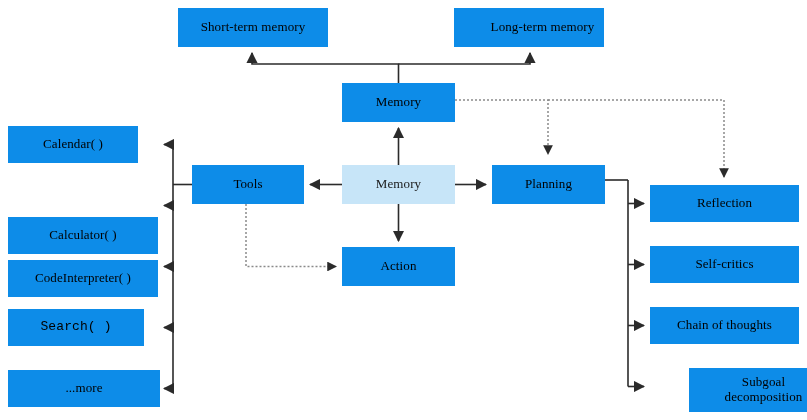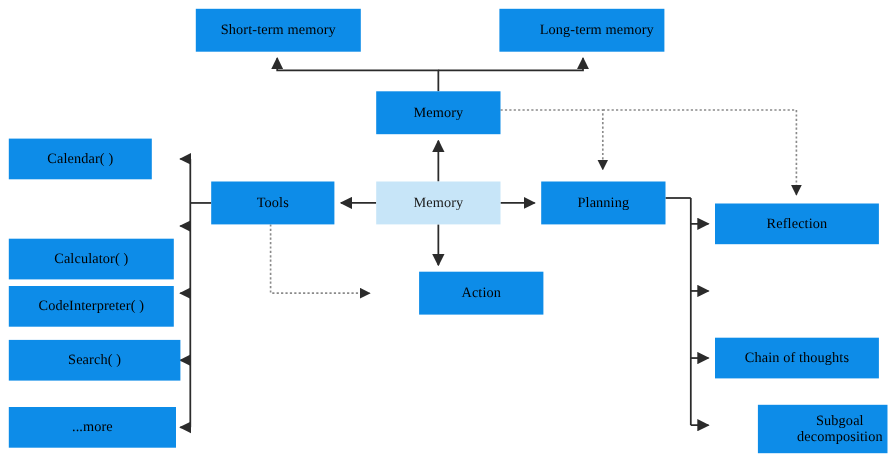--- a/index.html
+++ b/index.html
@@ -115,21 +115,21 @@
   </div>
 
   <div class="node" style="left:342px;top:83px;width:113px;height:39px;">
     <span class="lbl">Memory</span>
   </div>
 
   <div class="node agent" style="left:342px;top:165px;width:113px;height:39px;">
     <span class="lbl">Memory</span>
   </div>
 
-  <div class="node" style="left:342px;top:247px;width:113px;height:39px;margin-left:39px;">
+  <div class="node" style="left:342px;top:247px;width:113px;height:39px;">
     <span class="lbl">Action</span>
   </div>
 
   <div class="node" style="left:192px;top:165px;width:112px;height:39px;text-align:center;">
     <span class="lbl">Tools</span>
   </div>
 
   <div class="node" style="left:492px;top:165px;width:113px;height:39px;">
     <span class="lbl">Planning</span>
   </div>
@@ -139,32 +139,35 @@
   </div>
 
   <div class="node" style="left:8px;top:199px;width:150px;height:37px;margin-top:18px;">
     <span class="lbl">Calculator( )</span>
   </div>
 
   <div class="node" style="left:8px;top:248px;width:150px;height:37px;margin-top:12px;">
     <span class="lbl">CodeInterpreter( )</span>
   </div>
 
-  <div class="node" style="left:8px;top:309px;width:156px;height:37px;">
+  <div class="node" style="left:8px;top:309px;width:136px;height:37px;font-family:Liberation Mono, monospace;">
     <span class="lbl">Search( )</span>
   </div>
 
   <div class="node" style="left:8px;top:370px;width:152px;height:37px;">
     <span class="lbl">...more</span>
   </div>
 
   <div class="node" style="left:650px;top:185px;width:149px;height:37px;">
     <span class="lbl">Reflection</span>
   </div>
 
+  <div class="node" style="left:650px;top:246px;width:149px;height:37px;">
+    <span class="lbl">Self-critics</span>
+  </div>
 
   <div class="node" style="left:650px;top:307px;width:149px;height:37px;">
     <span class="lbl">Chain of thoughts</span>
   </div>
 
   <div class="node" style="left:650px;top:368px;width:149px;height:44px;margin-left:39px;">
     <span class="lbl" style="max-width:110px;">Subgoal decomposition</span>
   </div>
 
 </div>

